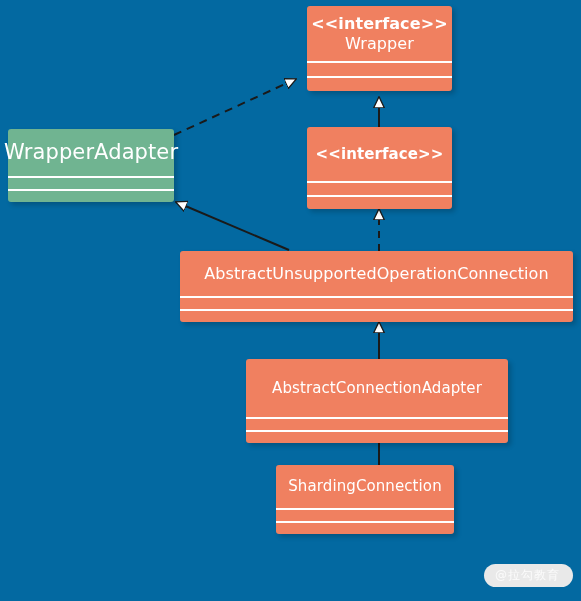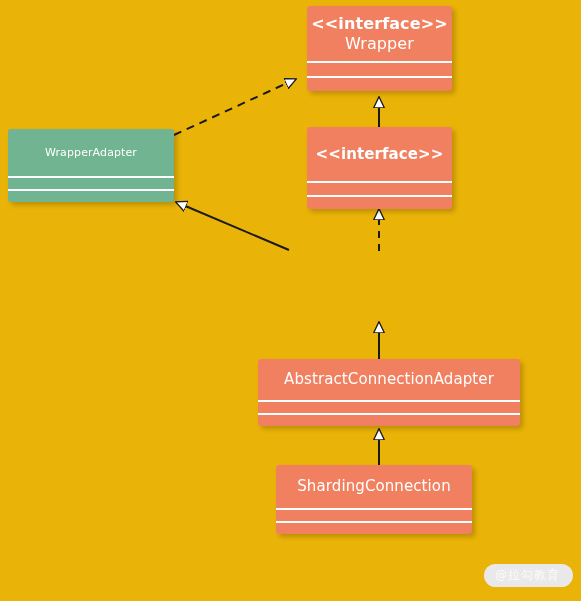--- a/index.html
+++ b/index.html
@@ -4,21 +4,21 @@
 <style>
   html, body {
     margin: 0;
     padding: 0;
     background: #ffffff;
   }
   #canvas {
     position: relative;
     width: 581px;
     height: 601px;
-    background: #eab308;
+    background: #0369a1;
     overflow: hidden;
     font-family: "DejaVu Sans", sans-serif;
   }
 
   
   .uml-box {
     position: absolute;
     box-sizing: border-box;
     border-radius: 3px;
     box-shadow: 3px 3px 5px rgba(0,0,0,0.20);
@@ -136,37 +136,44 @@
 
   <div class="uml-box salmon" style="left:307px; top:127px; width:145px; height:82px;">
     <div class="box-title" style="font-size:15px;">
       <span class="stereotype">&lt;&lt;interface&gt;&gt;</span>
     </div>
     <div class="compartment" style="height:12px;"></div>
     <div class="compartment" style="height:12px;"></div>
   </div>
 
   <div class="uml-box green" style="left:8px; top:129px; width:166px; height:73px;">
-    <div class="box-title" style="font-size:11px;">
+    <div class="box-title" style="font-size:21px;">
       <span class="cname">WrapperAdapter</span>
     </div>
     <div class="compartment" style="height:11px;"></div>
     <div class="compartment" style="height:11px;"></div>
   </div>
 
+  <div class="uml-box salmon" style="left:180px; top:251px; width:393px; height:71px;">
+    <div class="box-title" style="font-size:16px;">
+      <span class="cname">AbstractUnsupportedOperationConnection</span>
+    </div>
+    <div class="compartment" style="height:11px;"></div>
+    <div class="compartment" style="height:11px;"></div>
+  </div>
 
-  <div class="uml-box salmon" style="left:258px; top:359px; width:262px; height:67px;">
+  <div class="uml-box salmon" style="left:246px; top:359px; width:262px; height:84px;">
     <div class="box-title" style="font-size:15px;">
       <span class="cname">AbstractConnectionAdapter</span>
     </div>
     <div class="compartment" style="height:11px;"></div>
     <div class="compartment" style="height:11px;"></div>
   </div>
 
-  <div class="uml-box salmon" style="left:276px; top:465px; width:196px; height:69px;">
+  <div class="uml-box salmon" style="left:276px; top:465px; width:178px; height:69px;">
     <div class="box-title" style="font-size:15px;">
       <span class="cname">ShardingConnection</span>
     </div>
     <div class="compartment" style="height:11px;"></div>
     <div class="compartment" style="height:11px;"></div>
   </div>
 
   <div id="watermark">@拉勾教育</div>
 
 </div>

